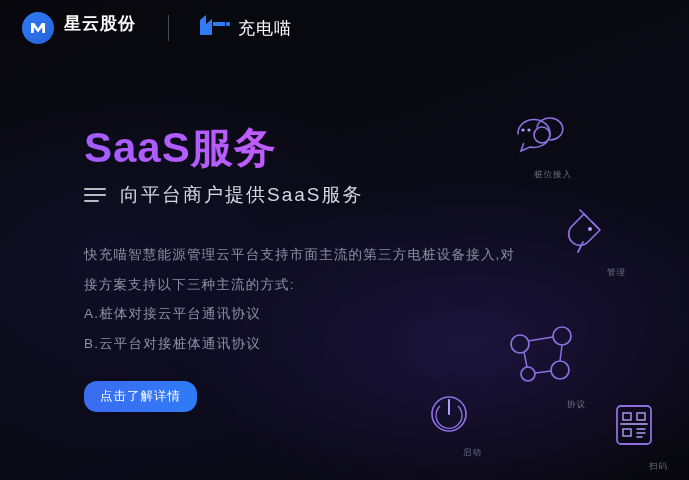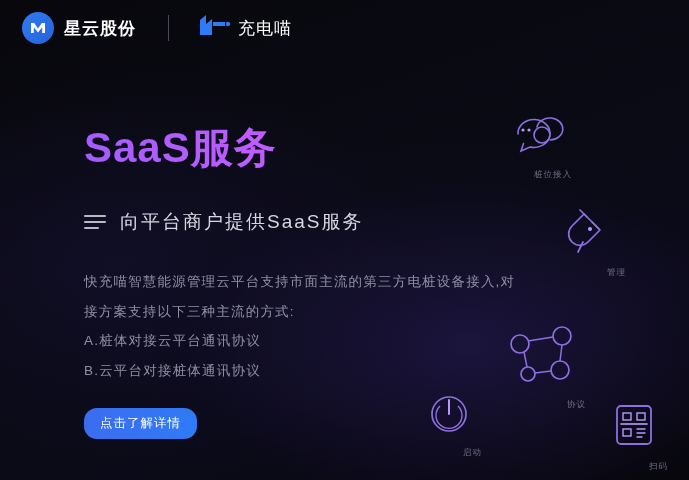--- a/index.html
+++ b/index.html
@@ -34,21 +34,20 @@
     left: 0; top: 0;
     width: 689px;
     height: 56px;
     display: flex;
     align-items: center;
     padding-left: 22px;
     box-sizing: border-box;
   }
   .brand-left {
     display: flex;
-    align-items: center;
     gap: 10px;
   }
   .brand-mark {
     width: 32px;
     height: 32px;
     border-radius: 50%;
     background: linear-gradient(135deg, #2f7bf6 0%, #2563d8 100%);
     display: flex;
     align-items: center;
     justify-content: center;
@@ -94,21 +93,21 @@
     background-clip: text;
     color: transparent;
     -webkit-text-fill-color: transparent;
     margin: 0;
     white-space: nowrap;
   }
   #subtitle-row {
     display: flex;
     align-items: center;
     gap: 14px;
-    margin-top: 39px;
+    margin-top: 12px;
   }
   .menu-icon {
     display: flex;
     flex-direction: column;
     gap: 4px;
     width: 22px;
   }
   .menu-icon span {
     display: block;
     height: 2px;

